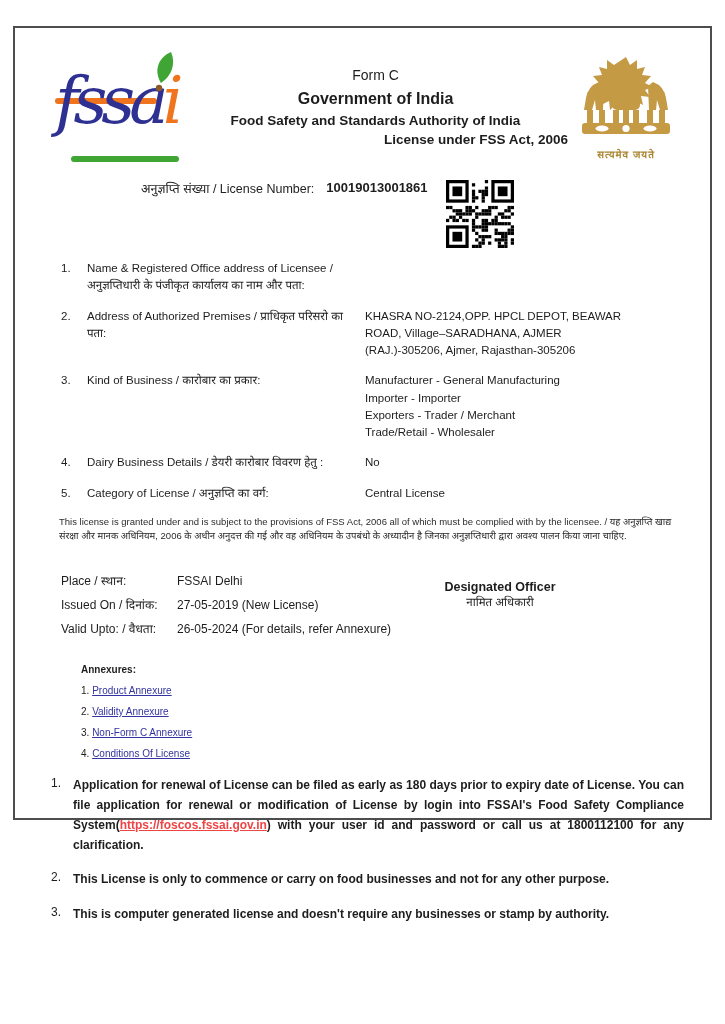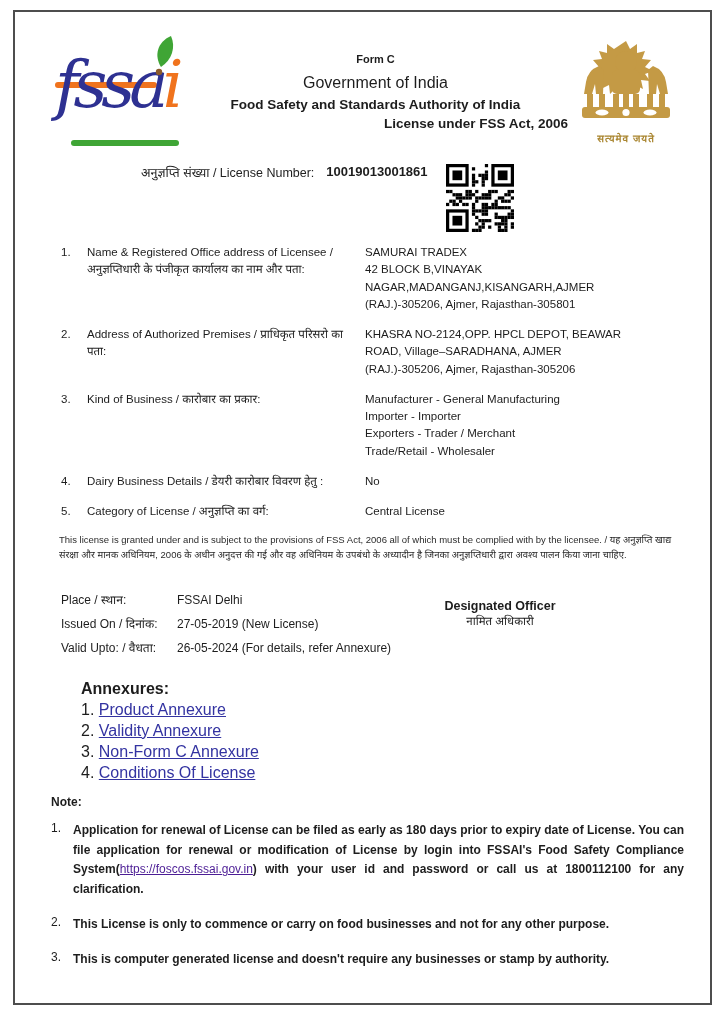--- a/index.html
+++ b/index.html
@@ -3,41 +3,41 @@
 <meta charset="utf-8">
 <style>
   * { margin:0; padding:0; box-sizing:border-box; }
   html,body { background:#ffffff; }
   body {
     width:725px; height:1024px;
     font-family:"Liberation Sans","DejaVu Sans",sans-serif;
     color:#1d1d1d; overflow:hidden;
   }
   .page {
-    width:699px; height:995px; margin:10px auto 0;
+    width:699px; height:794px; margin:26px auto 0;
     border:2px solid #4d4d4d; background:#fff; position:relative;
   }
 
   
   .header { display:flex; padding:26px 26px 0 40px; }
   .logo-wrap { width:128px; height:120px; position:relative; flex:none; }
   .logo-text {
     position:absolute; top:14px; left:0; z-index:2;
     font-family:"DejaVu Serif","Liberation Serif",serif;
     font-style:italic; font-size:66px; line-height:1;
     color:#2E3192; letter-spacing:-6px;
   }
   .logo-text .logo-i { color:#F0731D; }
   .bar-orange { position:absolute; z-index:1; top:44px; left:0; width:102px; height:6px; background:#F0731D; border-radius:3px; }
   .bar-green  { position:absolute; z-index:1; top:102px; left:16px; width:108px; height:6px; background:#3FA535; border-radius:3px; }
   .leaf-svg { position:absolute; top:-4px; left:92px; z-index:3; }
 
   .titles { flex:1; text-align:center; padding-top:10px; }
-  .t-form { font-size:11px; font-weight:bold; line-height:23px; }
-  .t-gov  { font-size:16px; font-weight:normal; line-height:24px; }
+  .t-form { font-size:14px; font-weight:normal; line-height:23px; }
+  .t-gov  { font-size:16px; font-weight:bold; line-height:24px; }
   .t-auth { font-size:13.5px; font-weight:bold; line-height:19px; }
   .t-act  { font-size:13.5px; font-weight:bold; line-height:19px;text-align:right; }
 
   .emblem { width:116px; flex:none; text-align:center; padding-top:2px; }
   .emblem-motto { font-size:10px; font-weight:bold; color:#A9852F; margin-top:1px; letter-spacing:1px; }
 
   
   .license-row { display:flex; align-items:flex-start; margin:6px 0 0 126px; height:68px; }
   .license-label { font-size:12.5px; color:#222; }
   .license-number { font-size:13px; font-weight:bold; margin-left:12px; }
@@ -56,32 +56,32 @@
 
   
   .issue { position:relative; margin:26px 28px 0 46px; font-size:12px; }
   .issue-row { display:flex; line-height:24px; }
   .issue-label { width:116px; flex:none; }
   .officer { position:absolute; left:346px; top:10px; width:186px; text-align:center; }
   .officer-title { font-weight:bold; font-size:12.5px; line-height:16px; }
   .officer-sub { font-size:11.5px; line-height:15px; }
 
   
-  .annexures { margin:18px 0 0 66px; font-size:16px; line-height:21px; }
+  .annexures { margin:18px 0 0 66px; font-size:10px; line-height:21px; }
   .annex-heading { font-weight:bold; }
   .annex-item { }
   .annex-link { color:#3333A1; text-decoration:underline; cursor:pointer; }
 
   
   .notes { margin:12px 26px 0 36px; font-size:12px; }
   .note-heading { font-weight:bold; margin-bottom:12px; }
   .note-item { display:flex; margin-bottom:15px; }
   .note-num { width:22px; flex:none; }
   .note-text { flex:1; font-weight:bold; text-align:justify; line-height:1.65; }
-  .note-link { color:#4c1d95; font-weight:normal; text-decoration:underline; cursor:pointer; }
+  .note-link { color:#ef4444; font-weight:bold; text-decoration:underline; cursor:pointer; }
 
   
   .footer { position:absolute; bottom:14px; left:0; width:100%; text-align:center; font-size:13.5px; color:#1d1d1d; }
 </style>
 </head>
 <body>
 
 <div class="page">
 
   <div class="header">
@@ -266,24 +266,20 @@
         <rect x="0" y="42" width="21" height="21" fill="#000"></rect>
         <rect x="3" y="45" width="15" height="15" fill="#fff"></rect>
         <rect x="6" y="48" width="9" height="9" fill="#000"></rect>
       </svg>
   </div>
 
   <div class="fields">
     <div class="frow">
       <div class="fnum">1.</div>
       <div class="flabel">Name &amp; Registered Office address of Licensee / अनुज्ञप्तिधारी के पंजीकृत कार्यालय का नाम और पता:</div>
-      <div class="fvalue">SAMURAI TRADEX
-42 BLOCK B,VINAYAK
-NAGAR,MADANGANJ,KISANGARH,AJMER
-(RAJ.)-305206, Ajmer, Rajasthan-305801</div>
     </div>
     <div class="frow">
       <div class="fnum">2.</div>
       <div class="flabel">Address of Authorized Premises / प्राधिकृत परिसरो का पता:</div>
       <div class="fvalue">KHASRA NO-2124,OPP. HPCL DEPOT, BEAWAR
 ROAD, Village–SARADHANA, AJMER
 (RAJ.)-305206, Ajmer, Rajasthan-305206</div>
     </div>
     <div class="frow">
       <div class="fnum">3.</div>
@@ -328,21 +324,20 @@
 
   <div class="annexures">
     <div class="annex-heading">Annexures:</div>
     <div class="annex-item"><span>1.</span> <a class="annex-link">Product Annexure</a></div>
     <div class="annex-item"><span>2.</span> <a class="annex-link">Validity Annexure</a></div>
     <div class="annex-item"><span>3.</span> <a class="annex-link">Non-Form C Annexure</a></div>
     <div class="annex-item"><span>4.</span> <a class="annex-link">Conditions Of License</a></div>
   </div>
 
   <div class="notes">
-    <div class="note-heading">Note:</div>
     <div class="note-item">
       <div class="note-num">1.</div>
       <div class="note-text"><span>Application for renewal of License can be filed as early as 180 days prior to expiry date of License. You can file application for renewal or modification of License by login into FSSAI's Food Safety Compliance System(</span><a class="note-link">https://foscos.fssai.gov.in</a><span>) with your user id and password or call us at 1800112100 for any clarification.</span></div>
     </div>
     <div class="note-item">
       <div class="note-num">2.</div>
       <div class="note-text">This License is only to commence or carry on food businesses and not for any other purpose.</div>
     </div>
     <div class="note-item">
       <div class="note-num">3.</div>

